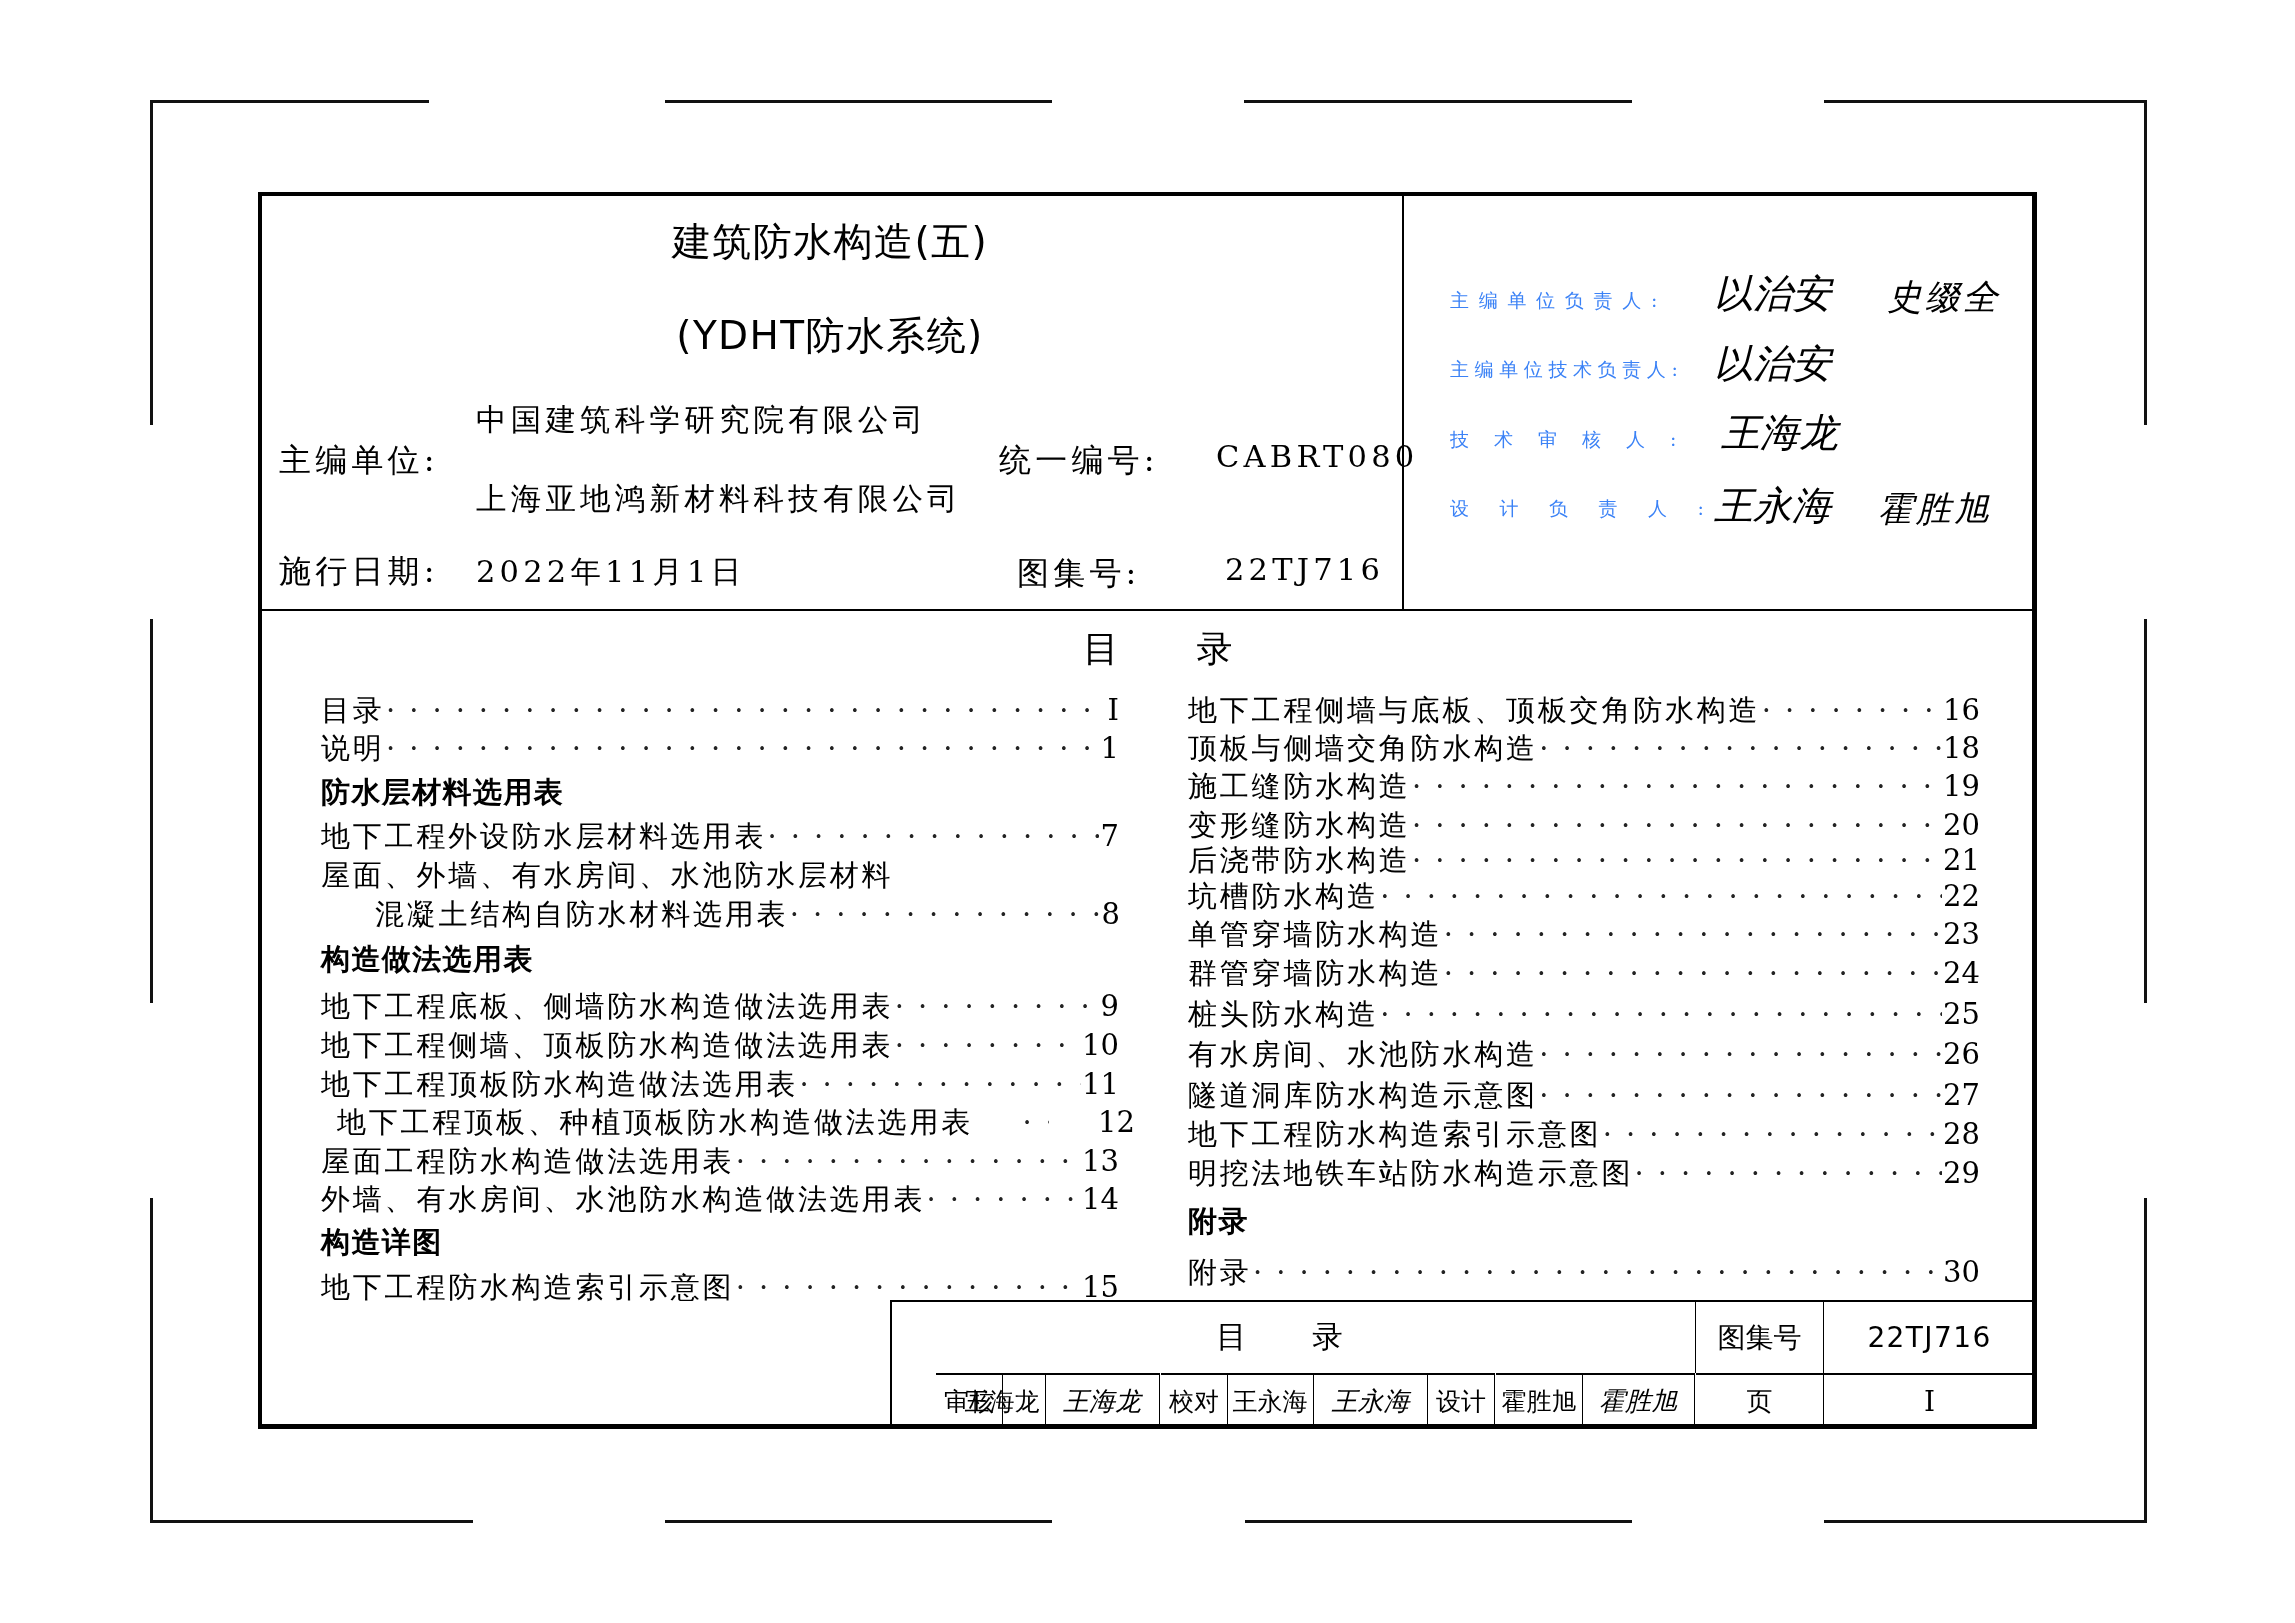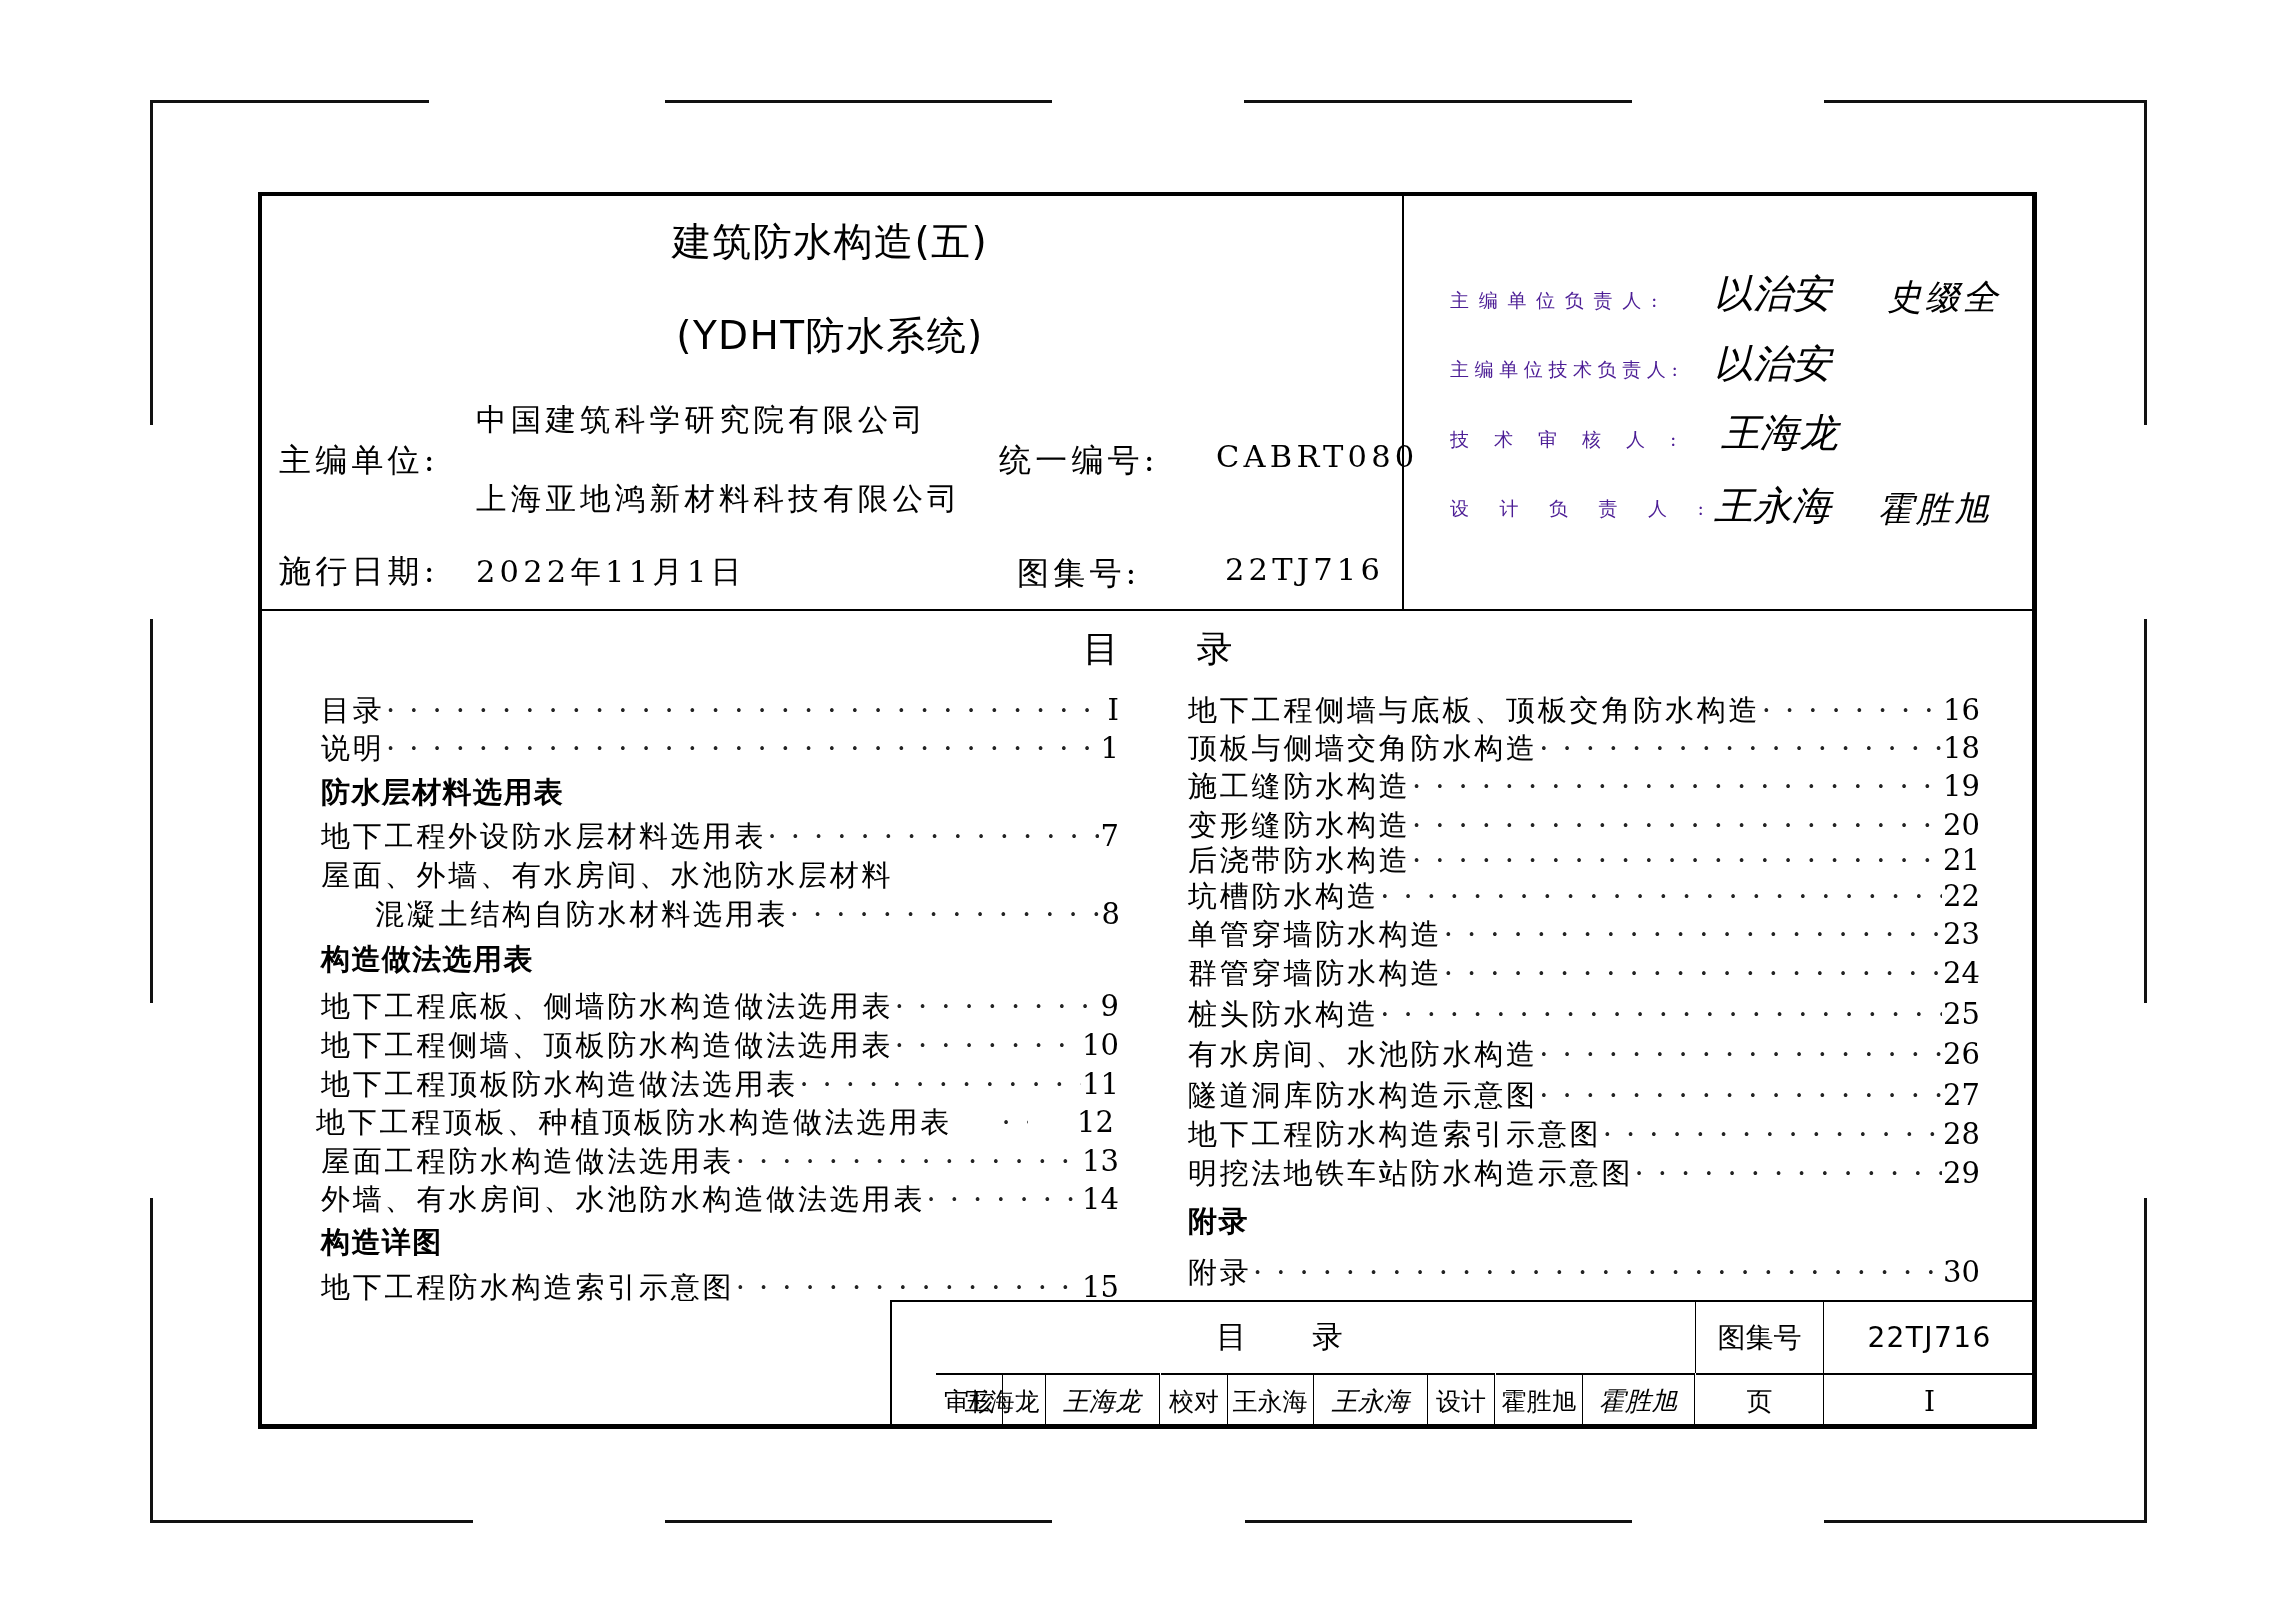--- a/index.html
+++ b/index.html
@@ -13,21 +13,21 @@
   .hdr-divider-h { position: absolute; left: 258px; top: 609px; width: 1779px; height: 2.1px; background: #000; }
   .hdr-divider-v { position: absolute; left: 1402px; top: 192px; width: 2.1px; height: 418px; background: #000; }
 
   .title-main { position: absolute; left: 258px; width: 1144px; top: 215px; text-align: center;
                 font-family: "DejaVu Sans", "Liberation Sans", sans-serif; font-size: 39px; letter-spacing: 1.4px; }
   .title-sub  { position: absolute; left: 258px; width: 1144px; top: 309px; text-align: center;
                 font-family: "DejaVu Sans", "Liberation Sans", sans-serif; font-size: 39px; letter-spacing: 1.4px; }
   .lbl { position: absolute; font-size: 32px; letter-spacing: 4.2px; white-space: nowrap; }
   .val { position: absolute; font-size: 30.5px; letter-spacing: 4.2px; white-space: nowrap; }
 
-  .resp-label { position: absolute; left: 1450px; font-size: 19px; letter-spacing: 9.7px; white-space: nowrap; color: #4c1d95; }
+  .resp-label { position: absolute; left: 1450px; font-size: 19px; letter-spacing: 9.7px; white-space: nowrap; color: #3b82f6; }
   .sig { position: absolute; font-family: "DejaVu Serif", serif; font-style: italic; font-size: 39px; white-space: nowrap; }
   .sig-print { position: absolute; font-size: 35px; letter-spacing: 2.8px; white-space: nowrap; font-style: italic; }
 
   .toc-title { position: absolute; left: 1083px; top: 625px; font-family: "DejaVu Sans", sans-serif;
                font-size: 36px; letter-spacing: 33px; white-space: nowrap; }
   .toc-row { position: absolute; display: flex; align-items: baseline; font-size: 29px; white-space: nowrap; }
   .toc-row .t { letter-spacing: 2.8px; }
   .toc-row .dots { flex: 1; overflow: hidden; letter-spacing: 14px; margin: 0 1.4px; color: #222; }
   .toc-row .p { font-size: 29px; min-width: 14px; text-align: right; }
   .toc-head { position: absolute; font-family: "DejaVu Sans", sans-serif; font-weight: bold; font-size: 29px; letter-spacing: 1.4px; white-space: nowrap; }
@@ -133,21 +133,21 @@
   <div class="toc-row" style="left:321px; top:1026px; width:798px;">
     <span class="t">地下工程侧墙、顶板防水构造做法选用表</span>
       <span class="dots">··································</span>
       <span class="p">10</span>
   </div>
   <div class="toc-row" style="left:321px; top:1065px; width:798px;">
     <span class="t">地下工程顶板防水构造做法选用表</span>
       <span class="dots">··································</span>
       <span class="p">11</span>
   </div>
-  <div class="toc-row" style="left:316px; top:1103px; width:798px;gap:48px;">
+  <div class="toc-row" style="left:337px; top:1103px; width:798px;gap:48px;">
     <span class="t">地下工程顶板、种植顶板防水构造做法选用表</span>
       <span class="dots">··································</span>
       <span class="p">12</span>
   </div>
   <div class="toc-row" style="left:321px; top:1142px; width:798px;">
     <span class="t">屋面工程防水构造做法选用表</span>
       <span class="dots">··································</span>
       <span class="p">13</span>
   </div>
   <div class="toc-row" style="left:321px; top:1180px; width:798px;">

